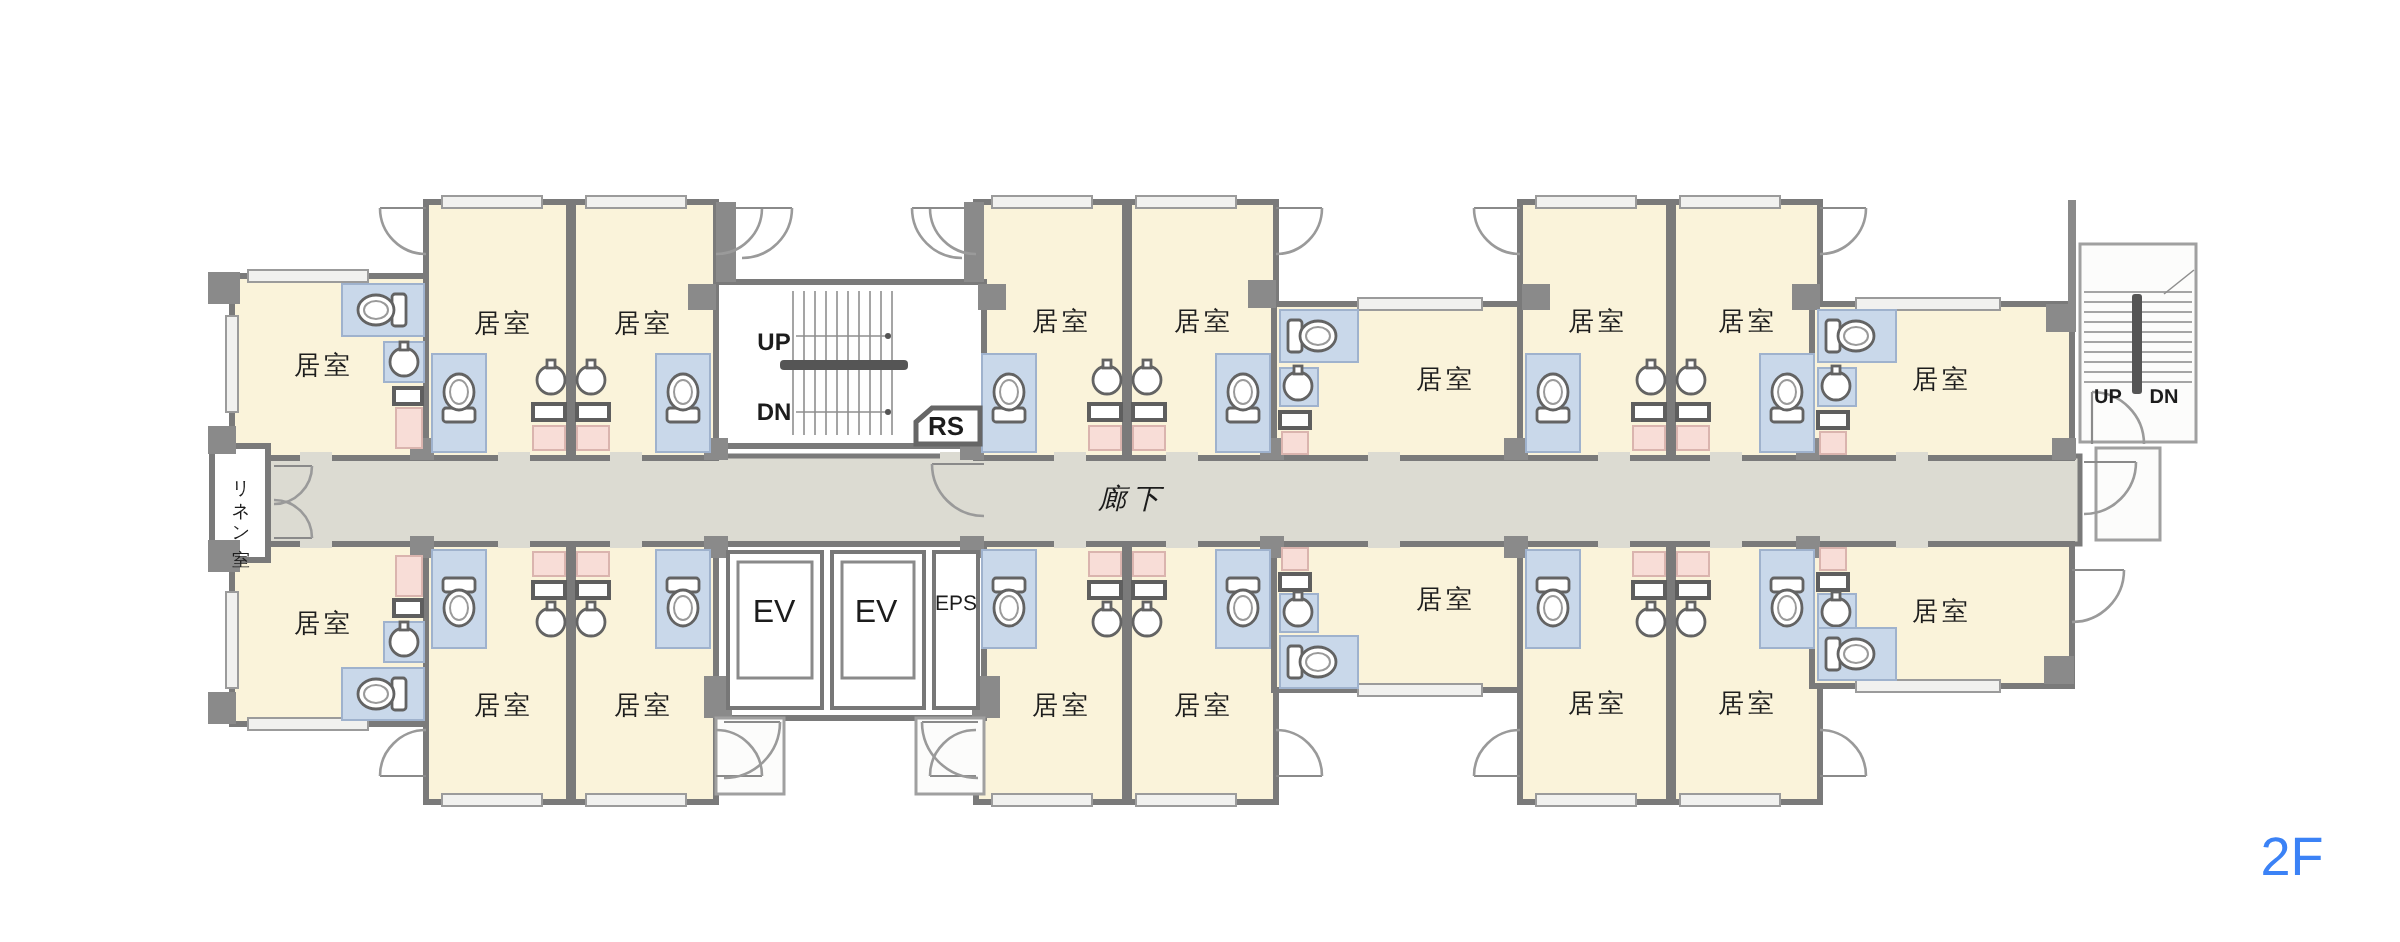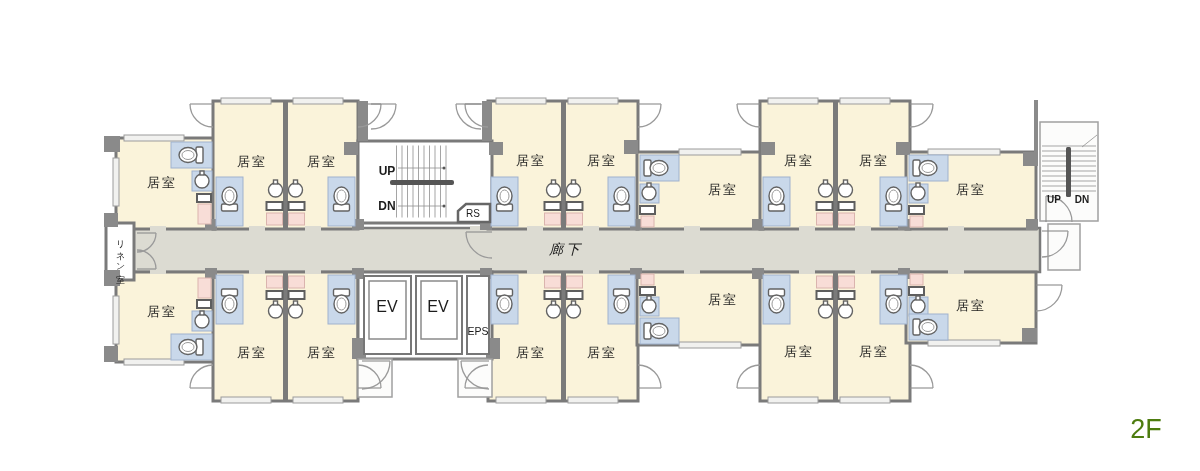--- a/index.html
+++ b/index.html
@@ -31,24 +31,24 @@
   .rail{fill:#555555;}
   .ev{fill:#ffffff;stroke:#777777;stroke-width:2;}
   .evd{fill:none;stroke:#8a8a8a;stroke-width:1.5;}
   
   .lbl{position:absolute;transform:translate(-50%,-50%);color:#1c1c1c;white-space:nowrap;}
   .rm{font-size:13px;letter-spacing:2px;}
   .cor{font-size:14px;letter-spacing:3px;font-style:italic;}
   .ln{font-size:9px;writing-mode:vertical-rl;letter-spacing:1px;}
   .st{font-size:12px;font-weight:600;}
   .st2{font-size:10px;font-weight:600;}
-  .rs{font-size:10px;font-weight:400;}
+  .rs{font-size:13px;font-weight:700;}
   .evt{font-size:16px;}
   .epst{font-size:10.5px;}
-  .fl{font-size:27px;font-weight:500;color:#4d7c0f;}
+  .fl{font-size:27px;font-weight:500;color:#3b82f6;}
 </style>
 </head>
 <body>
 
 <div id="plan">
 <svg width="1200" height="471" viewBox="0 0 1200 471">
   <defs>
     <g id="wc">
       <rect class="fx" x="-8" y="7" width="16" height="7" rx="1.5"></rect>
       <ellipse class="fx" cx="0" cy="-1" rx="7.5" ry="9"></ellipse>
@@ -430,17 +430,17 @@
 <span class="lbl rm" style="left:874px;top:352px">居室</span>
 <span class="lbl rm" style="left:971px;top:306px">居室</span>
 
 <span class="lbl cor" style="left:566px;top:250px">廊下</span>
 <span class="lbl ln" style="left:120px;top:251px">リネン室</span>
 <span class="lbl st" style="left:387px;top:171px">UP</span>
 <span class="lbl st" style="left:387px;top:206px">DN</span>
 <span class="lbl rs" style="left:473px;top:213px">RS</span>
 <span class="lbl evt" style="left:387px;top:307px">EV</span>
 <span class="lbl evt" style="left:438px;top:307px">EV</span>
-<span class="lbl epst" style="left:478px;top:331px">EPS</span>
+<span class="lbl epst" style="left:478px;top:302px">EPS</span>
 <span class="lbl st2" style="left:1054px;top:199px">UP</span>
 <span class="lbl st2" style="left:1082px;top:199px">DN</span>
 <span class="lbl fl" style="left:1146px;top:429px">2F</span>
 </div>
 
 </body></html>

